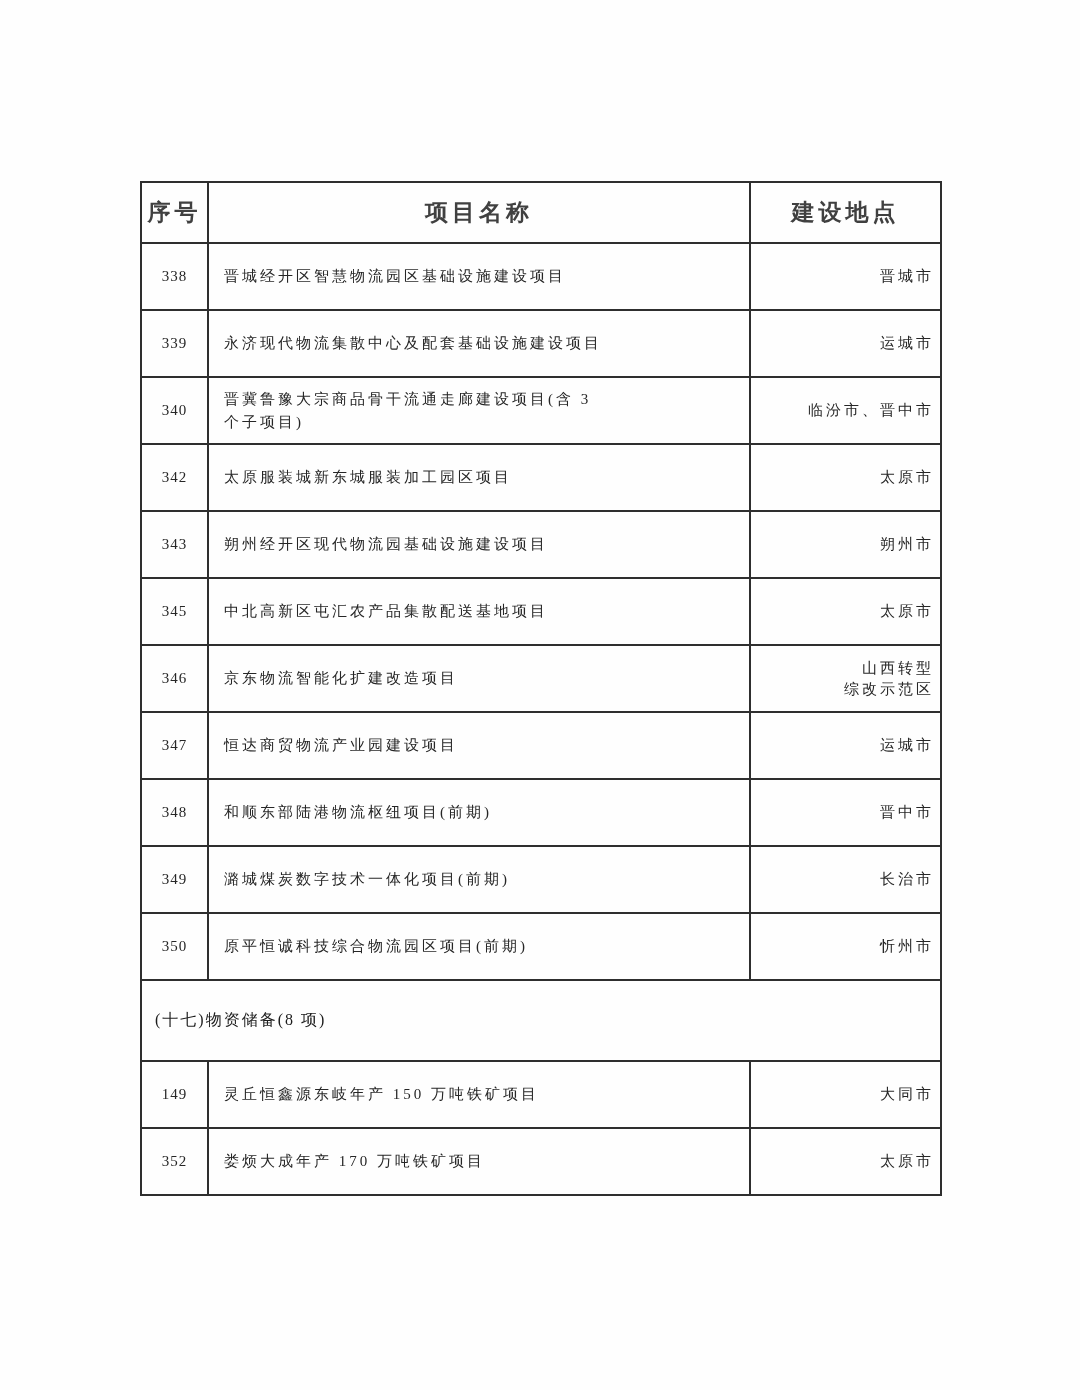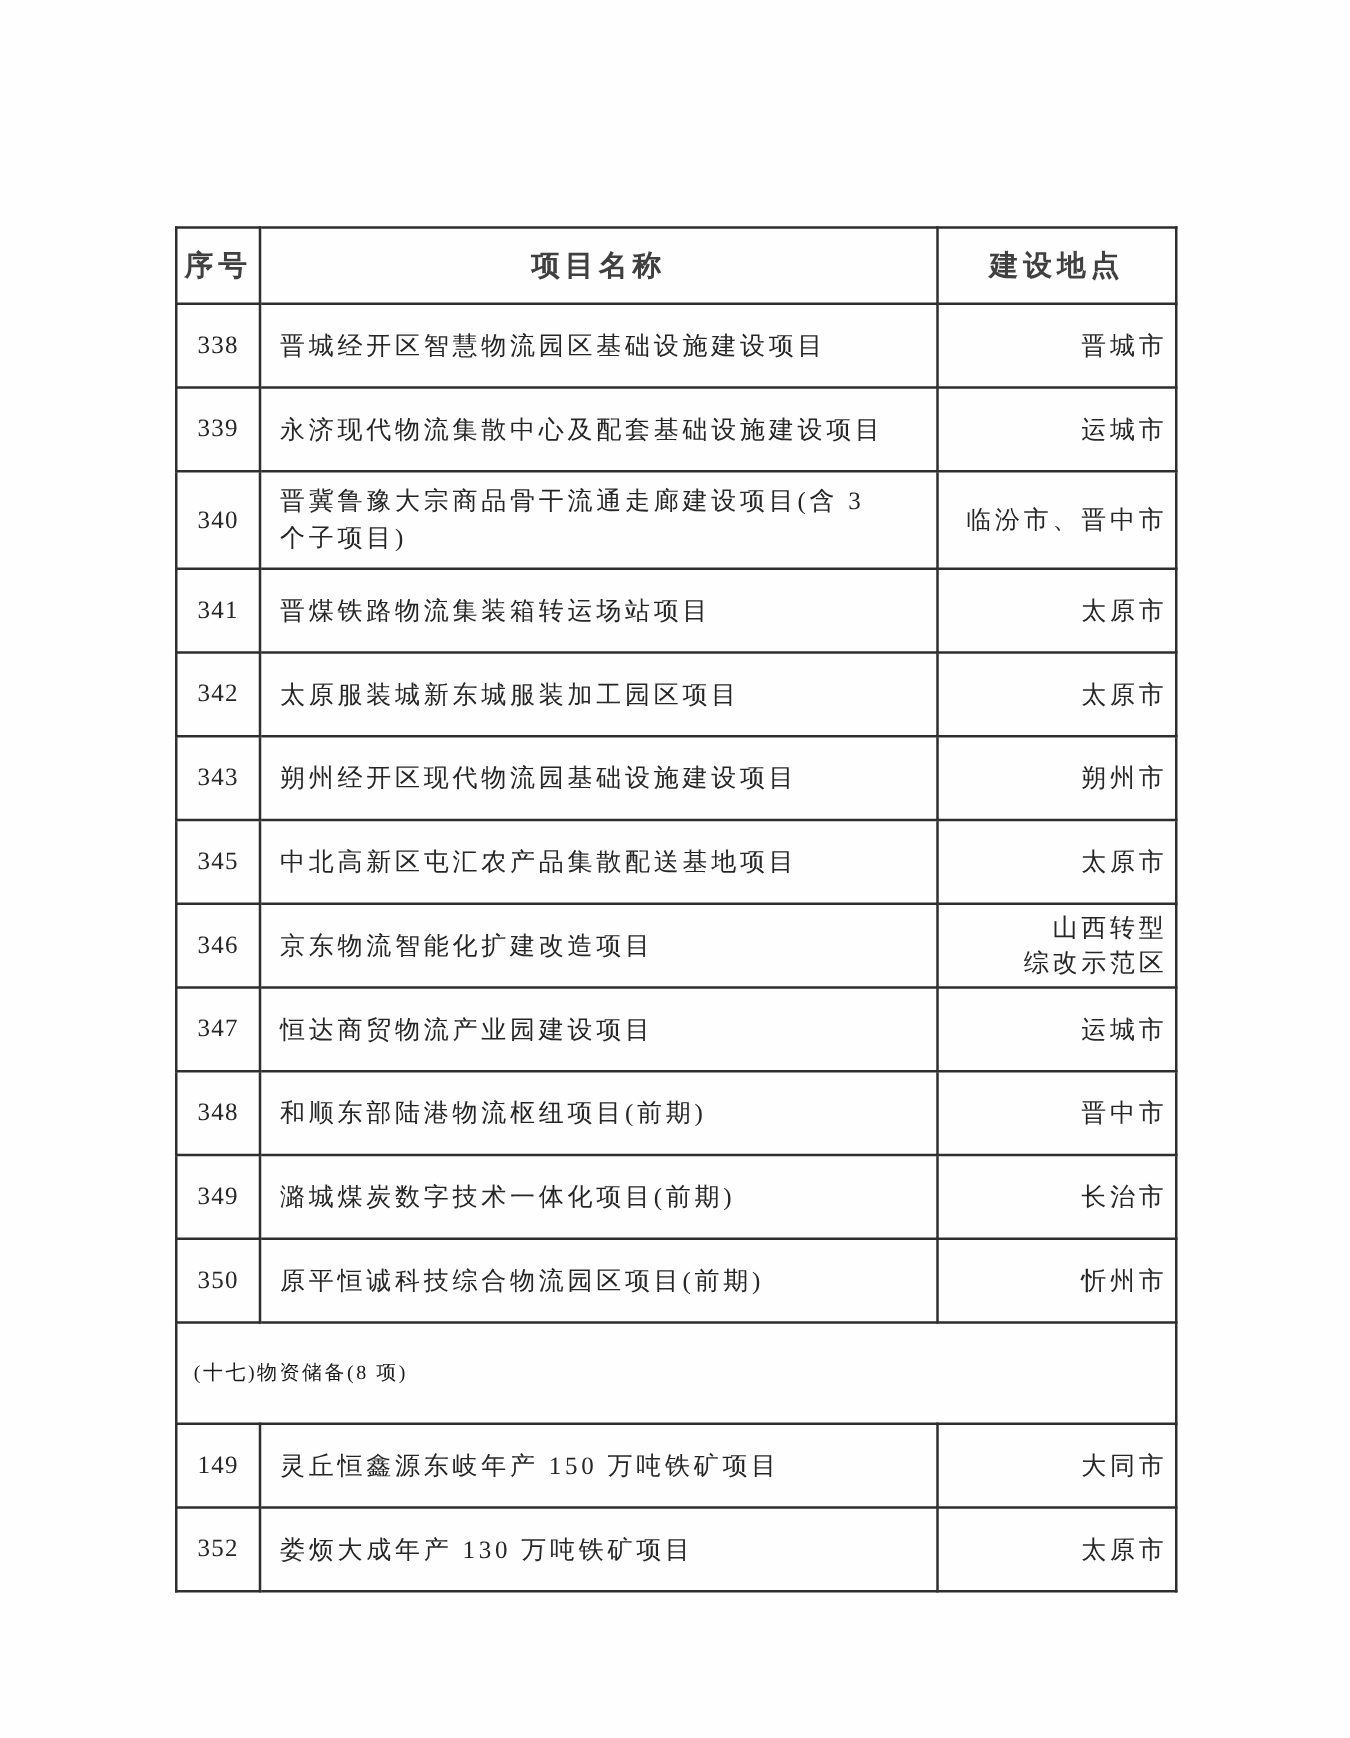--- a/index.html
+++ b/index.html
@@ -28,21 +28,21 @@
     border-collapse: collapse;
     table-layout: fixed;
   }
   .doc-table col.c-no   { width: 67px; }
   .doc-table col.c-name { width: 542px; }
   .doc-table col.c-loc  { width: 191px; }
 
   .doc-table th, .doc-table td {
     border: 2px solid #2e2e2e;
     vertical-align: middle;
-    font-size: 20px;
+    font-size: 15px;
     color: #262626;
     background: #fefefe;
   }
   .doc-table tr.header-row th {
     height: 57px;
     font-family: "Liberation Sans", "DejaVu Sans", sans-serif;
     font-weight: bold;
     font-size: 23px;
     color: #404040;
     letter-spacing: 4px;
@@ -107,25 +107,20 @@
     <td class="name-cell">永济现代物流集散中心及配套基础设施建设项目</td>
     <td class="loc-cell">运城市</td>
   </tr>
         <tr class="data-row">
     <td class="no-cell">340</td>
     <td class="name-cell">晋冀鲁豫大宗商品骨干流通走廊建设项目(含 3
 个子项目)</td>
     <td class="loc-cell">临汾市、晋中市</td>
   </tr>
         <tr class="data-row">
-    <td class="no-cell">341</td>
-    <td class="name-cell">晋煤铁路物流集装箱转运场站项目</td>
-    <td class="loc-cell">太原市</td>
-  </tr>
-        <tr class="data-row">
     <td class="no-cell">342</td>
     <td class="name-cell">太原服装城新东城服装加工园区项目</td>
     <td class="loc-cell">太原市</td>
   </tr>
         <tr class="data-row">
     <td class="no-cell">343</td>
     <td class="name-cell">朔州经开区现代物流园基础设施建设项目</td>
     <td class="loc-cell">朔州市</td>
   </tr>
         <tr class="data-row">
@@ -162,18 +157,18 @@
         <tr class="section-row">
     <td colspan="3">(十七)物资储备(8 项)</td>
   </tr>
         <tr class="data-row">
     <td class="no-cell">149</td>
     <td class="name-cell">灵丘恒鑫源东岐年产 150 万吨铁矿项目</td>
     <td class="loc-cell">大同市</td>
   </tr>
         <tr class="data-row">
     <td class="no-cell">352</td>
-    <td class="name-cell">娄烦大成年产 130 万吨铁矿项目</td>
+    <td class="name-cell">娄烦大成年产 170 万吨铁矿项目</td>
     <td class="loc-cell">太原市</td>
   </tr>
       </tbody>
   </table>
 </div>
 
 </body></html>

